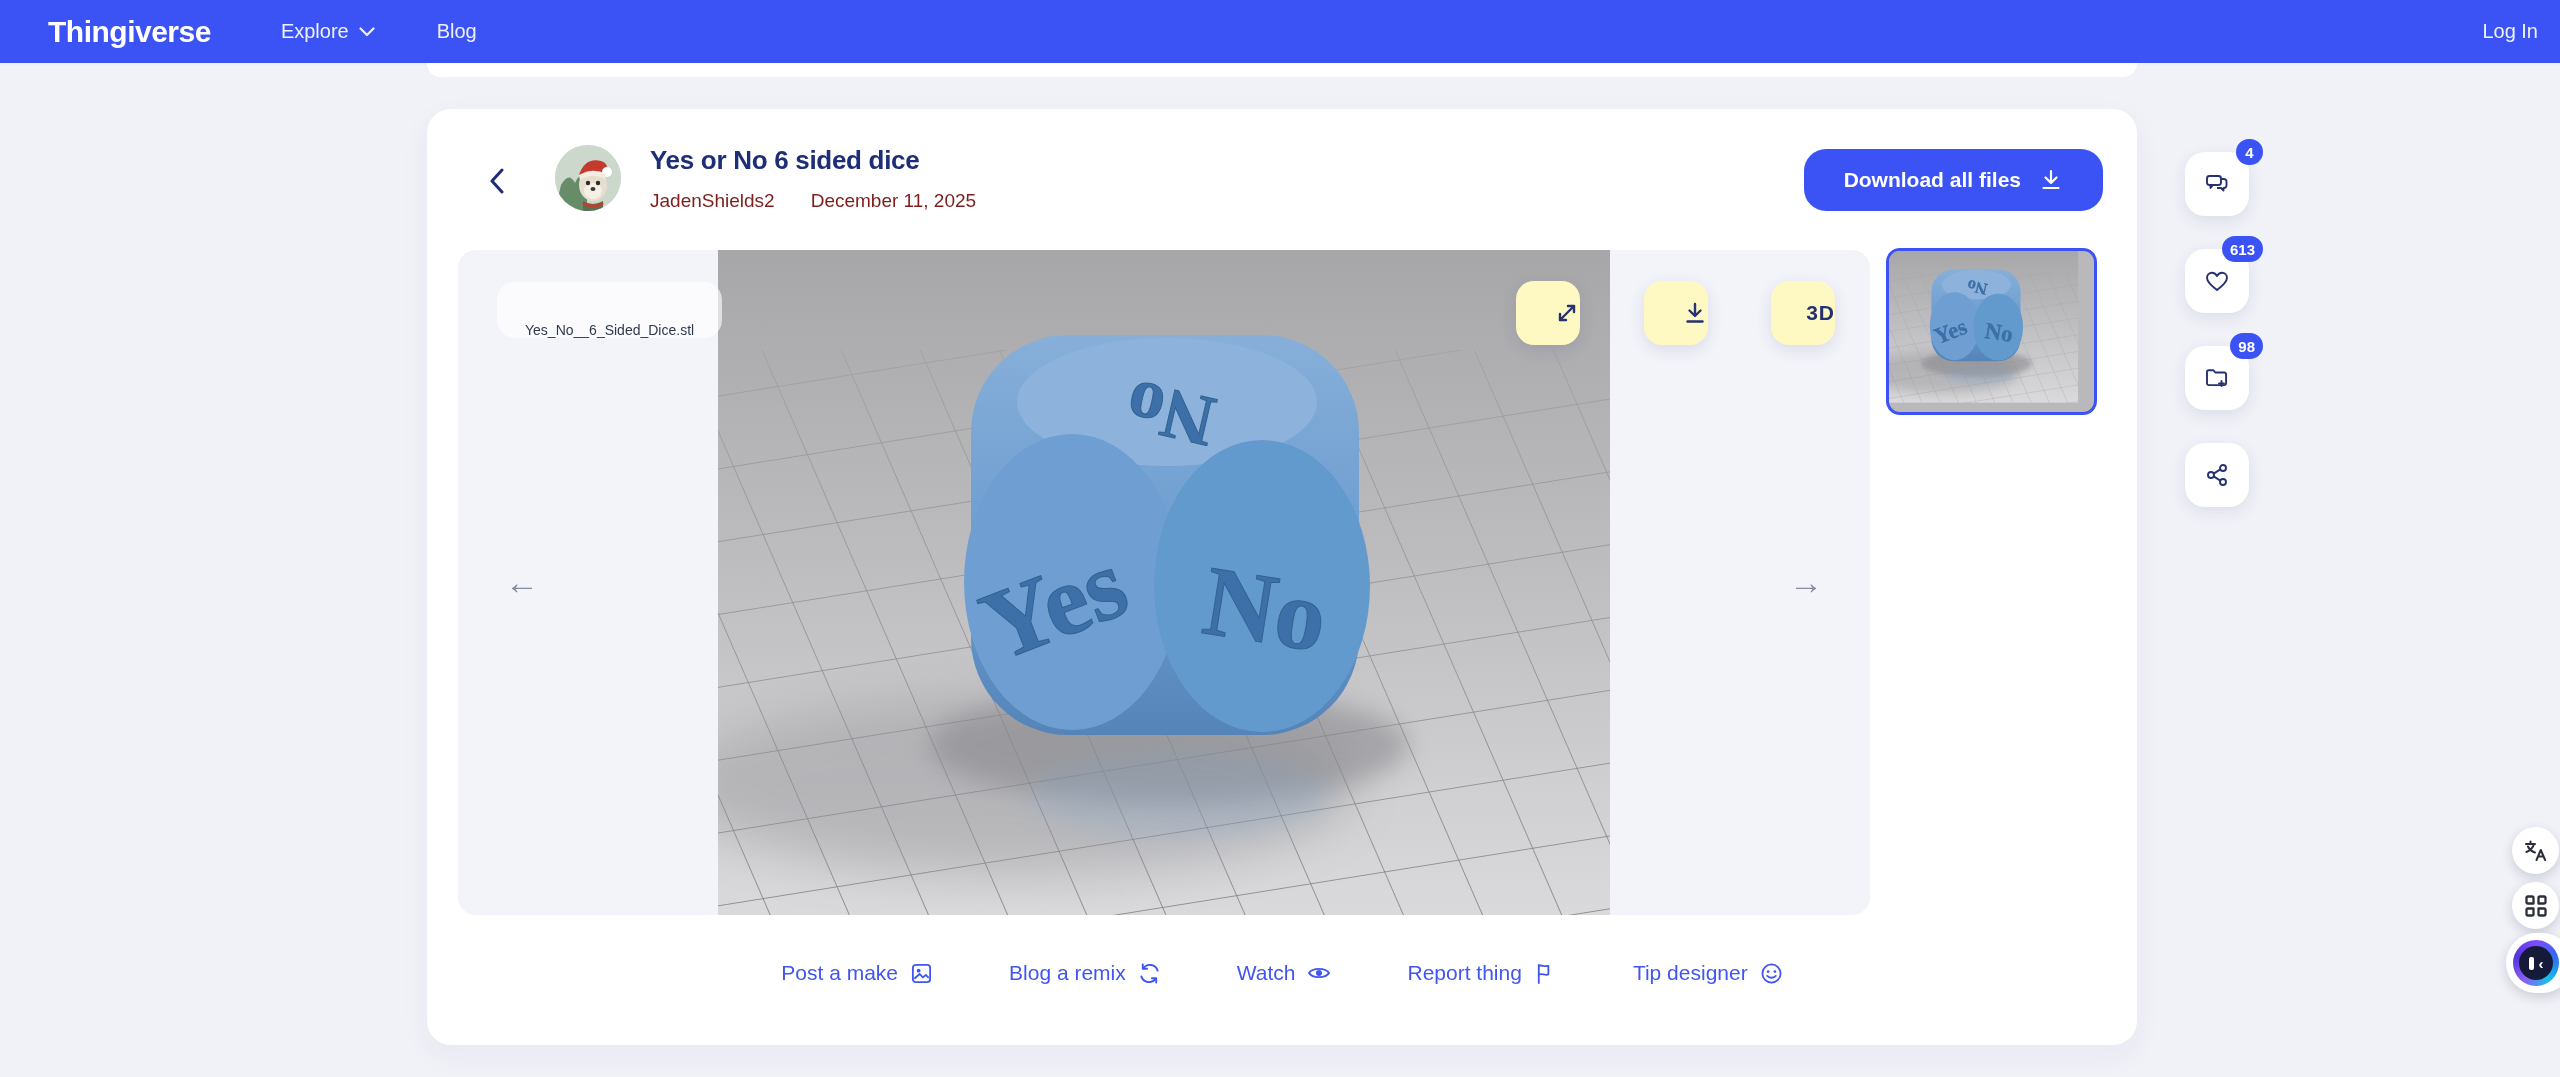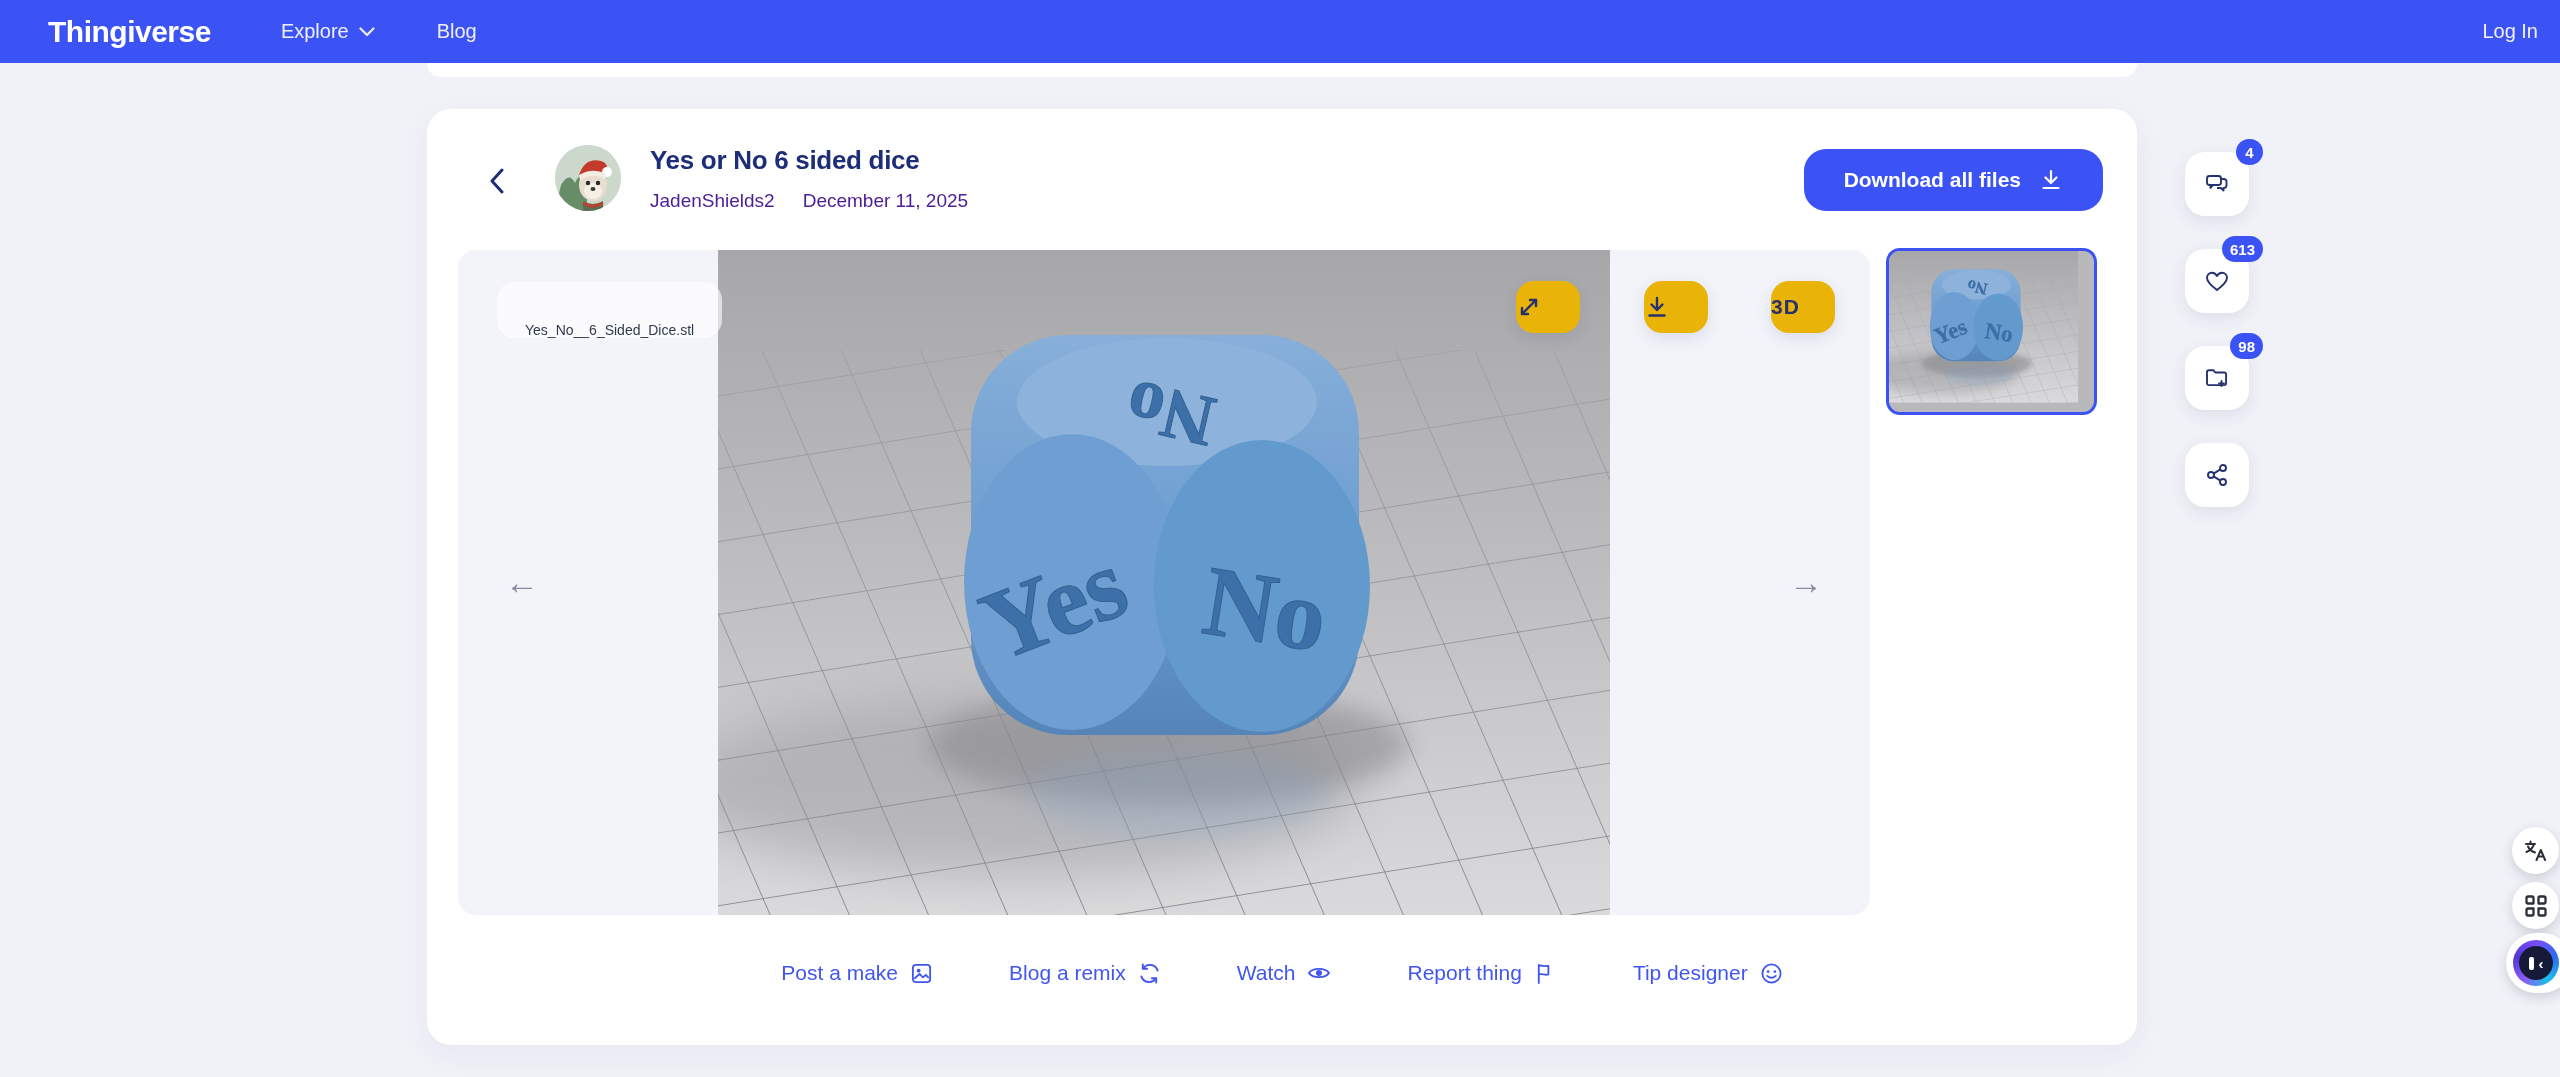--- a/index.html
+++ b/index.html
@@ -54,42 +54,42 @@
   .back-btn {
     position:absolute; left:52px; top:54px; width:36px; height:36px;
     display:flex; align-items:center; justify-content:center; cursor:pointer;
   }
   .avatar {
     position:absolute; left:128px; top:36px; width:66px; height:66px;
     border-radius:50%; overflow:hidden; background:#cfd8cf;
   }
   .title-block { position:absolute; left:223px; top:36px; }
   .thing-title { font-size:26px; font-weight:700; color:#1d2d77; letter-spacing:-0.3px; }
-  .thing-meta { margin-top:14px; display:flex; gap:28px; font-size:19px; color:#4c1d95; }
+  .thing-meta { margin-top:14px; display:flex; gap:36px; font-size:19px; color:#7f1d1d; }
   .download-all {
     position:absolute; right:34px; top:40px; height:62px; padding:0 40px;
     background:#3b53f4; border:none; border-radius:22px; color:#ffffff;
     font-size:21px; font-weight:600; font-family:"Liberation Sans", sans-serif;
     display:flex; align-items:center; gap:18px; cursor:pointer;
   }
 
   
   .viewer-panel {
     position:absolute; left:31px; top:141px; width:1412px; height:665px;
     background:#f3f4fa; border-radius:18px; overflow:hidden;
   }
   .scene-main { position:absolute; left:260px; top:0; width:892px; height:665px; }
   .file-chip {
     position:absolute; left:39px; top:32px; height:56px; padding:0 28px;
     background:rgba(255,255,255,0.62); border-radius:18px;
     display:flex; align-items:flex-end; font-size:14px; color:#2f3a4e;
   }
   .viewer-btn {
-    position:absolute; top:31px; width:64px; height:52px; background:#eab308;
-    border-radius:18px; display:flex; align-items:center; justify-content:flex-start;
+    position:absolute; top:31px; width:64px; height:64px; background:#fef9c3;
+    border-radius:18px; display:flex; align-items:center; justify-content:flex-end;
     box-shadow:0 5px 16px rgba(40,50,100,0.12); cursor:pointer; border:none;
   }
   .btn-expand { left:1058px; }
   .btn-dl     { left:1186px; }
   .btn-3d     { left:1313px; font-size:21px; font-weight:700; color:#26316f;
                 font-family:"Liberation Sans", sans-serif; letter-spacing:1px; }
   .carousel-arrow {
     position:absolute; top:306px; width:52px; height:52px; display:flex;
     align-items:center; justify-content:center; font-size:34px; color:#878ca0;
     cursor:pointer; user-select:none;

